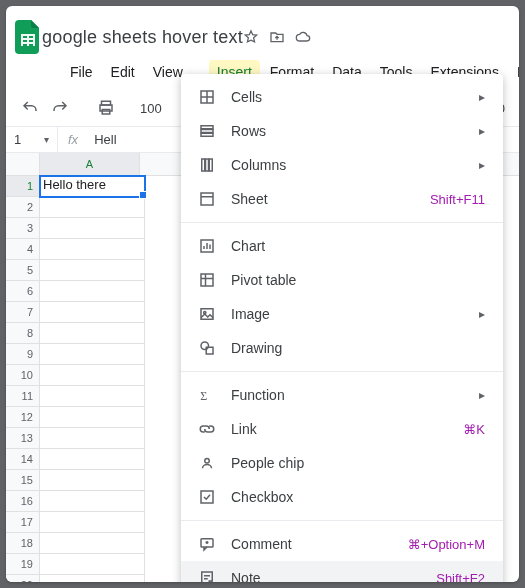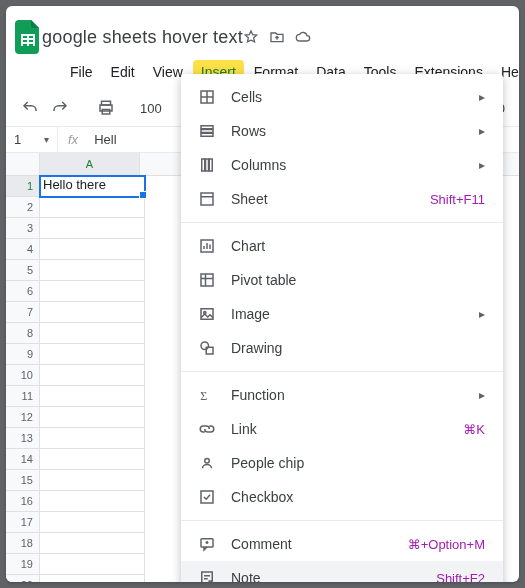--- a/index.html
+++ b/index.html
@@ -26,21 +26,21 @@
   .doc-title { font-size: 18px; color: #3c4043; letter-spacing: .2px; }
   .title-icons { display: flex; gap: 10px; color: #5f6368; font-size: 14px; align-items: center; }
   .title-icon { width: 16px; height: 16px; display:flex; align-items:center; justify-content:center; }
 
   
   .menubar {
     display: flex; gap: 2px; padding: 2px 8px 8px 56px;
     font-size: 14px; color: #202124;
   }
   .menuitem { padding: 4px 8px; border-radius: 4px; cursor: default; }
-  .menuitem.active { background: #fde047; color: #188038; }
+  .menuitem.active { background: #fef9c3; color: #188038; margin-left: 16px; }
 
   
   .toolbar {
     display: flex; align-items: center; gap: 6px;
     padding: 4px 10px 6px 12px; border-bottom: 1px solid #e8eaed;
     color: #5f6368;
   }
   .tbtn { width: 24px; height: 24px; display:flex; align-items:center; justify-content:center; }
   .tsep { width: 10px; }
   .zoom { display:flex; align-items:center; gap:2px; font-size: 13px; color:#3c4043; }

